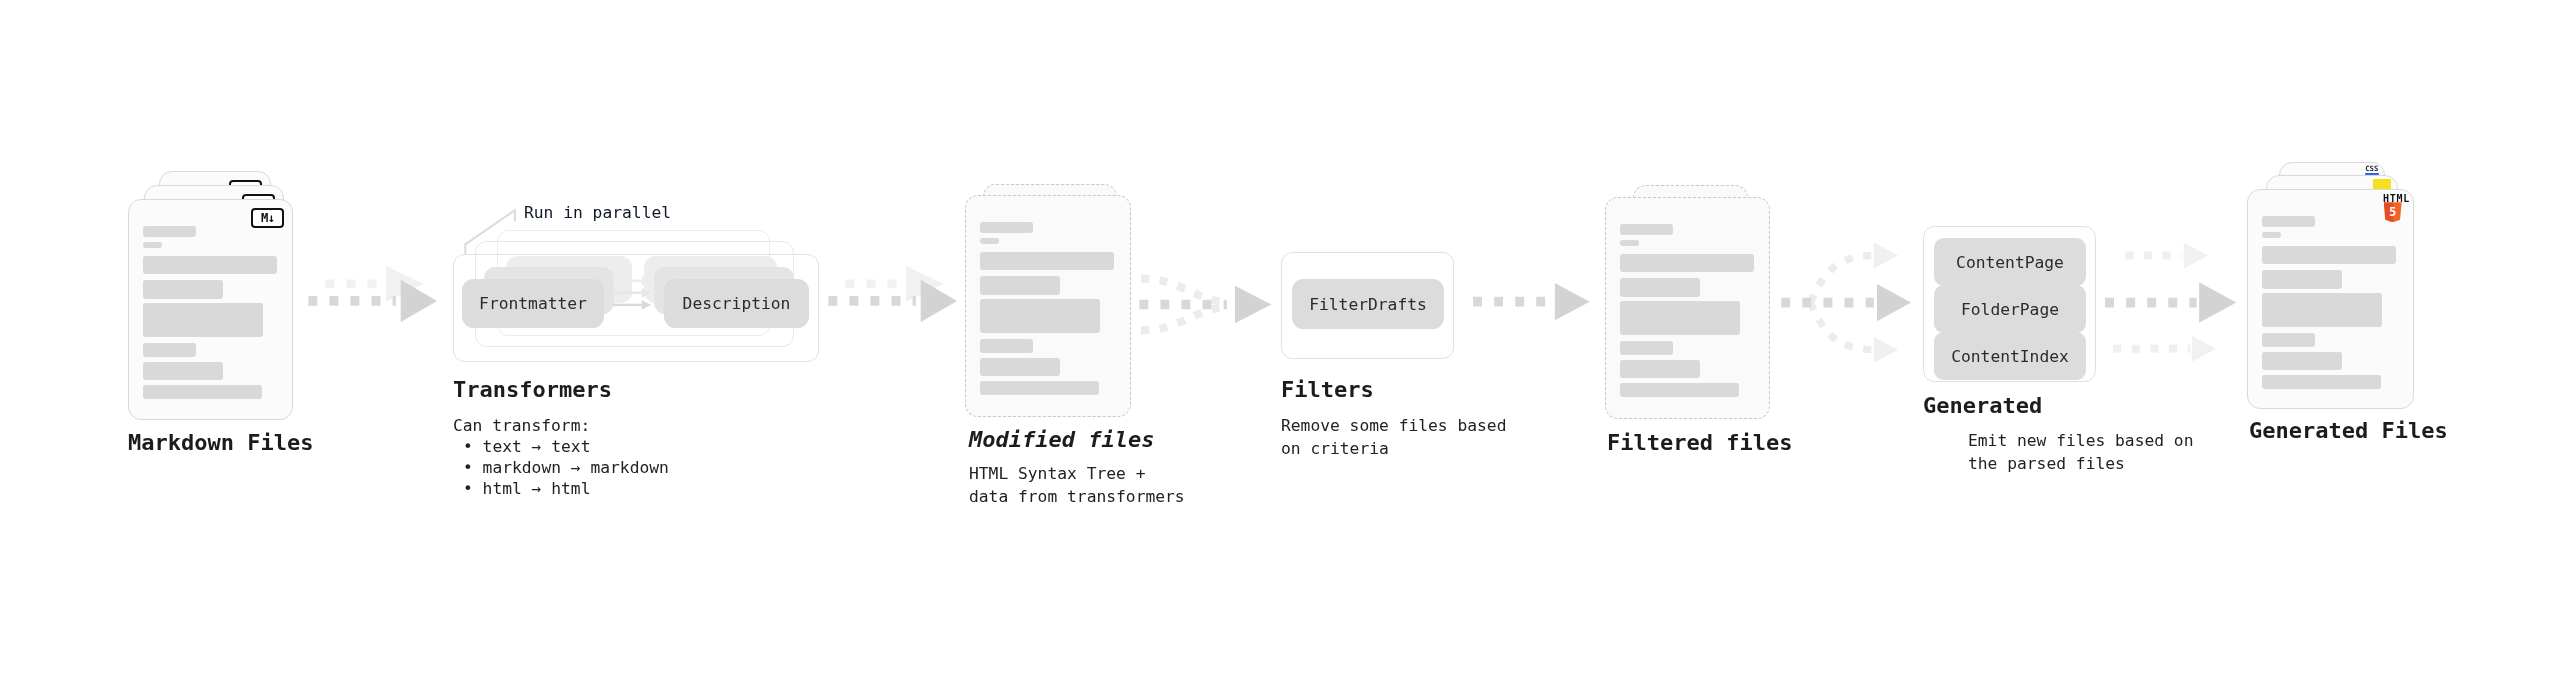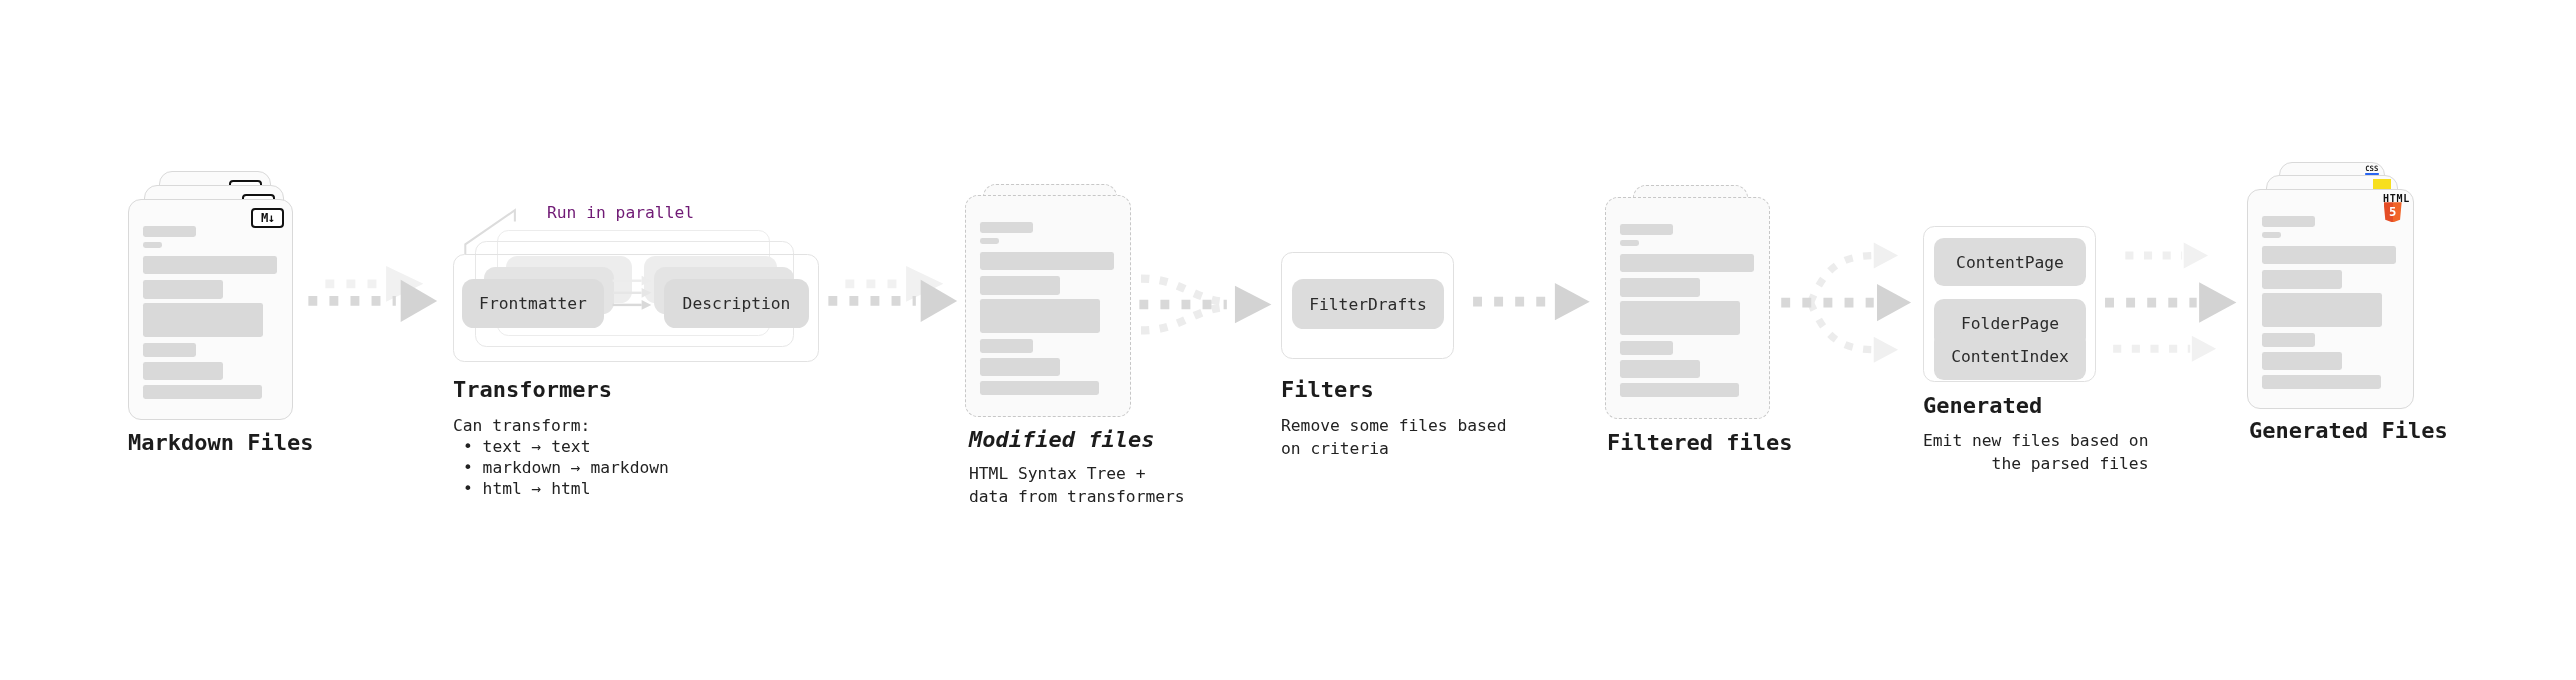--- a/index.html
+++ b/index.html
@@ -9,21 +9,21 @@
 
   
   .card{position:absolute;background:#fbfbfb;border:1.6px solid #d9d9d9;border-radius:13px;box-sizing:border-box;}
   .card.dashed{border:1.6px dashed #c7c7c7;background:#fafafa;}
   .bar{position:absolute;background:#d9d9d9;border-radius:2.4px;}
 
   
   .title{position:absolute;font-size:22px;font-weight:bold;color:#1c1c1c;white-space:nowrap;}
   .desc{position:absolute;font-size:16.3px;line-height:23px;color:#222;white-space:pre-line;}
   .bullets{position:absolute;font-size:16.3px;line-height:21px;color:#222;white-space:nowrap;}
-  .annotation{position:absolute;font-size:16.3px;color:#701a75;white-space:nowrap;margin-left:23px;}
+  .annotation{position:absolute;font-size:16.3px;color:#0f172a;white-space:nowrap;}
 
   
   .md-badge{position:absolute;top:8.1px;right:8.1px;width:32.5px;height:19.5px;background:#fff;
             border:2.4px solid #111;border-radius:4.1px;display:flex;align-items:center;justify-content:center;
             font-size:12.2px;font-weight:bold;color:#111;box-sizing:border-box;letter-spacing:-0.8px;}
 
   
   .tbox-container{position:absolute;border:1.6px solid #e2e2e2;border-radius:11.4px;background:transparent;box-sizing:border-box;}
   .gbox{position:absolute;border-radius:11.4px;}
   .pill{position:absolute;background:#dcdcdc;border-radius:11.4px;display:flex;align-items:center;justify-content:center;
@@ -166,24 +166,24 @@
     <path d="M 40,87 C 58,45 76,30 116,29" fill="none" stroke="#ececec" stroke-width="9" stroke-dasharray="10 13"></path>
     <polygon points="118,13 148,29 118,45" fill="#f0f0f0"></polygon>
     <path d="M 40,87 C 58,129 76,144 116,145" fill="none" stroke="#ececec" stroke-width="9" stroke-dasharray="10 13"></path>
     <polygon points="118,129 148,145 118,161" fill="#f0f0f0"></polygon>
     <line x1="4" y1="87" x2="118" y2="87" stroke="#d8d8d8" stroke-width="12" stroke-dasharray="11 15"></line>
     <polygon points="122,64 164,87 122,110" fill="#d3d3d3"></polygon>
   </svg>
 
   <div class="container-box" style="left:1923px;top:226px;width:173px;height:156px;"></div>
   <div class="emit-pill" style="left:1934px;top:238px;">ContentPage</div>
-  <div class="emit-pill" style="left:1934px;top:299px;">FolderPage</div>
+  <div class="emit-pill" style="left:1934px;top:285px;">FolderPage</div>
   <div class="emit-pill" style="left:1934px;top:332px;">ContentIndex</div>
   <div class="title" style="left:1923px;top:393px;">Generated</div>
-  <div class="desc" style="left:1923px;top:429px;text-align:right;">Emit new files based on
+  <div class="desc" style="left:1968px;top:429px;">Emit new files based on
 the parsed files</div>
 
   <svg class="abs" style="left:2101px;top:232px;" width="150" height="142" viewBox="0 0 185 175">
     <line x1="30" y1="29" x2="100" y2="29" stroke="#efefef" stroke-width="10" stroke-dasharray="10 13"></line>
     <polygon points="102,13 132,29 102,45" fill="#f1f1f1"></polygon>
     <line x1="5" y1="87" x2="118" y2="87" stroke="#d8d8d8" stroke-width="12" stroke-dasharray="11 15"></line>
     <polygon points="121,62 167,87 121,112" fill="#d3d3d3"></polygon>
     <line x1="15" y1="144" x2="110" y2="144" stroke="#efefef" stroke-width="10" stroke-dasharray="10 13"></line>
     <polygon points="112,128 142,144 112,160" fill="#f1f1f1"></polygon>
   </svg>

